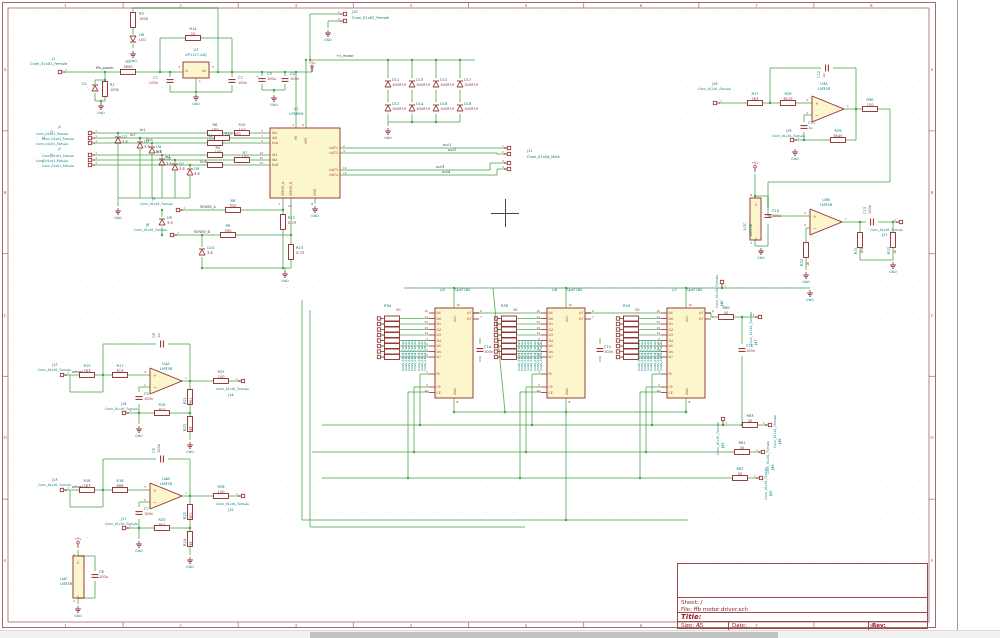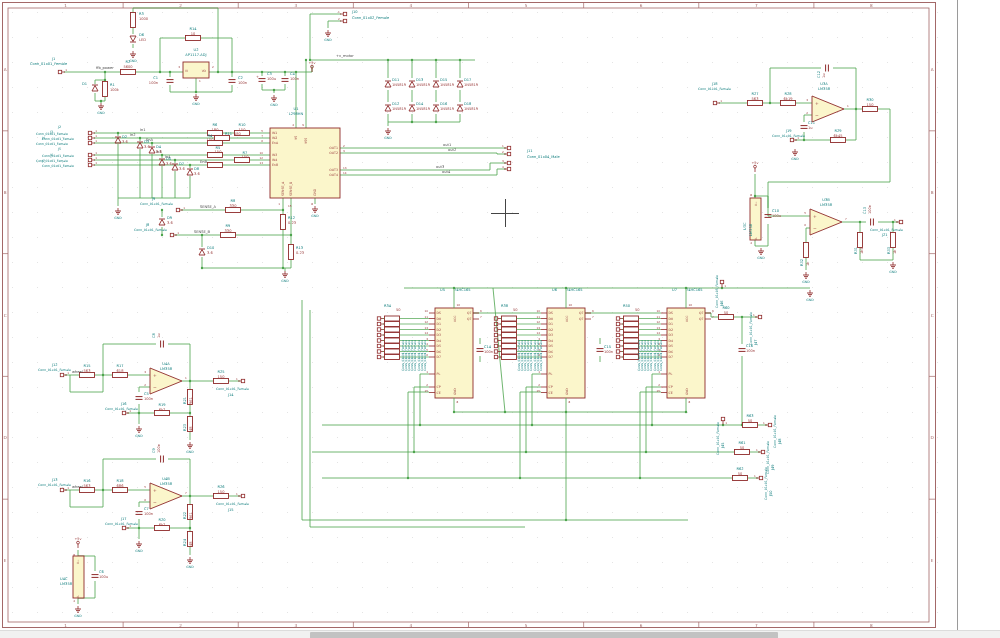--- a/index.html
+++ b/index.html
@@ -1256,20 +1256,33 @@
       <text x="719" y="455" fill="#0f7d7d" font-size="3.2" text-anchor="start" transform="rotate(-90 719 455)">Conn_01x01_Female</text>
       <text x="724" y="448" fill="#0f7d7d" font-size="3.6" text-anchor="start" transform="rotate(-90 724 448)">J45</text>
       <text x="776" y="448" fill="#0f7d7d" font-size="3.2" text-anchor="start" transform="rotate(-90 776 448)">Conn_01x01_Female</text>
       <text x="781" y="444" fill="#0f7d7d" font-size="3.6" text-anchor="start" transform="rotate(-90 781 444)">J48</text>
       <text x="769" y="474" fill="#0f7d7d" font-size="3.2" text-anchor="start" transform="rotate(-90 769 474)">Conn_01x01_Female</text>
       <text x="774" y="470" fill="#0f7d7d" font-size="3.6" text-anchor="start" transform="rotate(-90 774 470)">J49</text>
       <text x="767" y="500" fill="#0f7d7d" font-size="3.2" text-anchor="start" transform="rotate(-90 767 500)">Conn_01x01_Female</text>
       <text x="772" y="496" fill="#0f7d7d" font-size="3.6" text-anchor="start" transform="rotate(-90 772 496)">J50</text>
     </svg>
 
+  <div id="titleblock">
+    <div id="tb-comment"></div>
+    <div id="tb-sheet">
+      <div>Sheet: /</div>
+      <div>File: ffb motor driver.sch</div>
+    </div>
+    <div id="tb-title">Title:</div>
+    <div id="tb-bottom">
+      <div id="tb-size">Size: A5</div>
+      <div id="tb-date">Date:</div>
+      <div id="tb-rev">Rev:</div>
+    </div>
+  </div>
 
   <div id="page-edge"></div>
 
   <div id="crosshair">
     <div class="ch-h" style="left:491px;top:212.5px;width:28px;height:1px;"></div>
     <div class="ch-h" style="left:504.5px;top:199px;width:1px;height:28px;"></div>
   </div>
 
   <div id="hscroll">
     <div id="hthumb" style="left: 310px; width: 468px;"></div>

